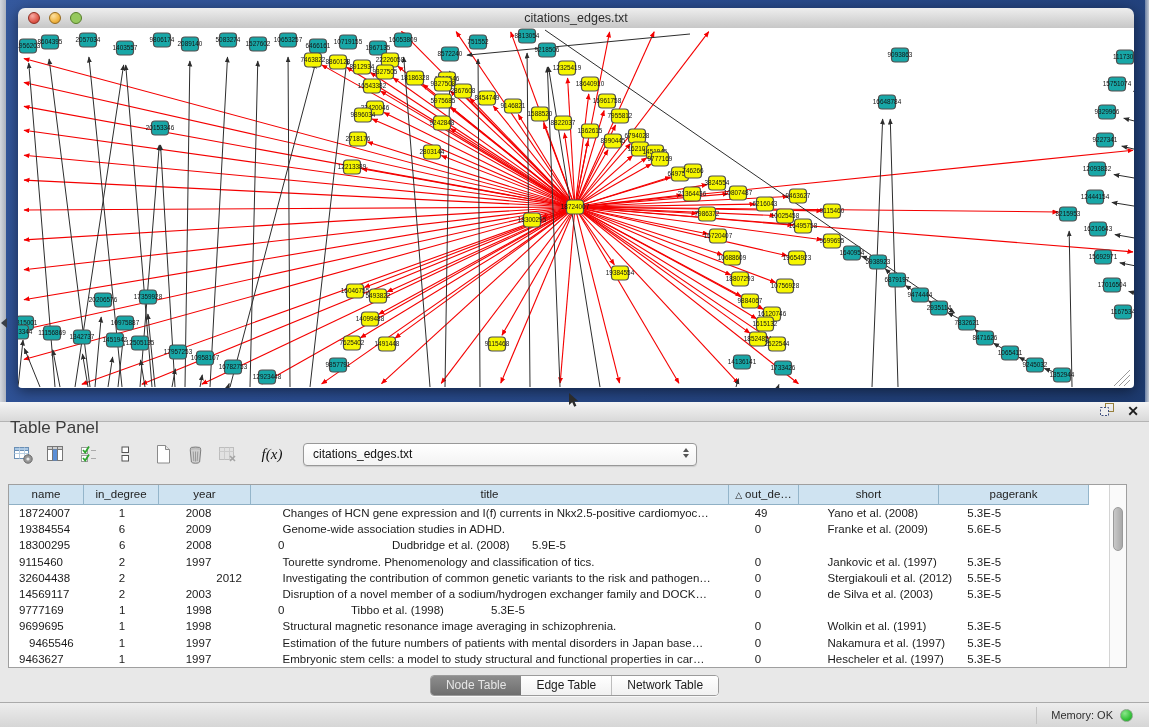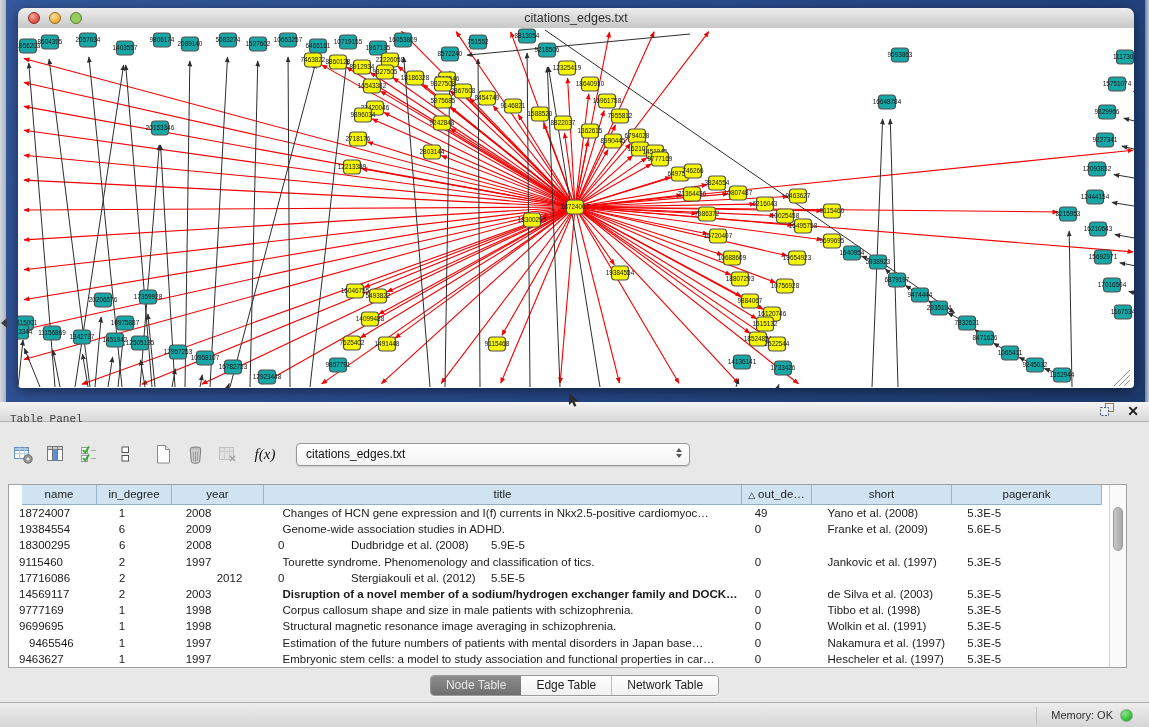--- a/index.html
+++ b/index.html
@@ -16,21 +16,21 @@
   .light{width:12px;height:12px;border-radius:50%;display:inline-block;box-sizing:border-box;}
   .light.red{background:radial-gradient(circle at 35% 30%,#f6aba3,#e05a4c 60%,#bf3a2e);border:1px solid #8f2b20;}
   .light.yellow{background:radial-gradient(circle at 35% 30%,#fbe0a2,#f0b441 60%,#d4922a);border:1px solid #95691c;}
   .light.green{background:radial-gradient(circle at 35% 30%,#d6edaa,#96c95e 60%,#6fa23c;);border:1px solid #567d2a;background-color:#96c95e;}
   .canvas{position:absolute;left:0;top:20px;right:0;bottom:0;background:#fff;overflow:hidden;border-radius:0 0 4px 4px;}
   .canvas svg{position:absolute;left:-18px;top:-28px;}
   .cursor{position:absolute;left:569px;top:393px;z-index:5;}
   
   .table-panel{position:absolute;left:0;top:402px;width:1149px;height:325px;background:#e8e8e8;}
   .panel-header{position:absolute;left:0;top:0;width:100%;height:19px;background:linear-gradient(#f4f4f4,#d9d9d9);border-bottom:1px solid #b4b4b4;}
-  .panel-title{position:absolute;left:10px;top:8px;line-height:19px;font-size:11px;color:#3c3c3c;font-family:Liberation Mono, monospace;}
+  .panel-title{position:absolute;left:10px;top:16px;line-height:19px;font-size:17px;color:#3c3c3c;}
   .panel-buttons{position:absolute;right:10px;top:0;height:19px;display:flex;align-items:center;gap:12px;}
   .panel-close{font-size:14px;font-weight:bold;color:#1d1d1d;line-height:19px;cursor:default;}
   .toolbar{position:absolute;left:10px;top:26px;height:52px;display:flex;align-items:center;}
   .tb-btn{width:26px;height:26px;display:flex;align-items:center;justify-content:center;}
   .fx{font-family:"Liberation Serif",serif;font-style:italic;font-size:15px;color:#111;}
   .combo{position:relative;margin-left:18px;width:392px;height:21px;border:1px solid #989898;border-radius:4px;background:linear-gradient(#ffffff,#f3f3f3);box-shadow:0 1px 1px rgba(0,0,0,.12);}
   .combo-value{position:absolute;left:9px;top:0;line-height:21px;font-size:12px;color:#111;}
   .combo-arrows{position:absolute;right:7px;top:4px;display:flex;flex-direction:column;gap:2px;}
   .combo-arrows i{display:block;width:0;height:0;border-left:3.5px solid transparent;border-right:3.5px solid transparent;}
   .arr-up{border-bottom:4px solid #555;}
@@ -555,36 +555,36 @@
     </span>
     <span class="tb-btn" style="margin-left:6px">
       <svg width="21" height="21" viewBox="0 0 21 21" opacity="0.45">
         <rect x="2.5" y="3.5" width="14" height="12" fill="#d9d9d9" stroke="#8a8a8a"></rect>
         <line x1="7.5" y1="3.5" x2="7.5" y2="15.5" stroke="#aaaaaa"></line>
         <line x1="12.5" y1="3.5" x2="12.5" y2="15.5" stroke="#aaaaaa"></line>
         <line x1="2.5" y1="7.5" x2="16.5" y2="7.5" stroke="#aaaaaa"></line>
         <path d="M13,12 l5,5 M18,12 l-5,5" stroke="#555555" stroke-width="1.6"></path>
       </svg>
     </span>
-    <span class="tb-btn" style="margin-left:12px">
+    <span class="tb-btn" style="margin-left:19px">
       <span class="fx">f(x)</span>
     </span>
 
     <div class="combo">
       <span class="combo-value">citations_edges.txt</span>
       <span class="combo-arrows">
           <i class="arr-up"></i>
           <i class="arr-dn"></i>
         </span>
     </div>
   </div>
 
   <div class="table-wrap">
     <div class="thead" id="thead">
-        <div class="th" style="width: 75px; margin-left: 13px;">name</div>
+        <div class="th" style="width: 75px;">name</div>
         <div class="th" style="width: 75px;">in_degree</div>
         <div class="th" style="width: 92px;">year</div>
         <div class="th" style="width: 478px;">title</div>
         <div class="th" style="width: 70px;"><span class="sortglyph">△</span>out_de…</div>
         <div class="th" style="width: 140px;">short</div>
         <div class="th" style="width: 150px;">pagerank</div>
       </div>
     <div class="tbody" id="tbody">
         <div class="tr">
           <div class="td" style="width: 97px; padding-left: 10px;">18724007</div>
@@ -602,54 +602,54 @@
           <div class="td" style="width: 478px; padding-left: 10px;">Genome-wide association studies in ADHD.</div>
           <div class="td" style="width: 70px; padding-left: 5px;">0</div>
           <div class="td" style="width: 140px; padding-left: 8px;">Franke et al. (2009)</div>
           <div class="td" style="width: 150px; padding-left: 8px;">5.6E-5</div>
         </div>
         <div class="tr">
           <div class="td" style="width: 97px; padding-left: 10px;">18300295</div>
           <div class="td" style="width: 75px; padding-left: 13px;">6</div>
           <div class="td" style="width: 92px; padding-left: 5px;">2008</div>
           <div class="td" style="width: 70px; padding-left: 5px;">0</div>
-          <div class="td" style="width: 140px; padding-left: 8px;">Dudbridge et al. (2008)</div>
+          <div class="td" style="width: 140px; padding-left: 8px; margin-left: 41px;">Dudbridge et al. (2008)</div>
           <div class="td" style="width: 150px; padding-left: 8px;">5.9E-5</div>
         </div>
         <div class="tr">
           <div class="td" style="width: 97px; padding-left: 10px;">9115460</div>
           <div class="td" style="width: 75px; padding-left: 13px;">2</div>
           <div class="td" style="width: 92px; padding-left: 5px;">1997</div>
           <div class="td" style="width: 478px; padding-left: 10px;">Tourette syndrome. Phenomenology and classification of tics.</div>
           <div class="td" style="width: 70px; padding-left: 5px;">0</div>
           <div class="td" style="width: 140px; padding-left: 8px;">Jankovic et al. (1997)</div>
           <div class="td" style="width: 150px; padding-left: 8px;">5.3E-5</div>
         </div>
         <div class="tr">
-          <div class="td" style="width: 97px; padding-left: 10px;">17716086</div>
+          <div class="td" style="width: 97px; padding-left: 10px;">32604438</div>
           <div class="td" style="width: 75px; padding-left: 13px;">2</div>
           <div class="td" style="width: 92px; padding-left: 5px; text-align: center;">2012</div>
+          <div class="td" style="width: 478px; padding-left: 10px;">Investigating the contribution of common genetic variants to the risk and pathogen…</div>
           <div class="td" style="width: 70px; padding-left: 5px;">0</div>
           <div class="td" style="width: 140px; padding-left: 8px;">Stergiakouli et al. (2012)</div>
           <div class="td" style="width: 150px; padding-left: 8px;">5.5E-5</div>
         </div>
         <div class="tr">
           <div class="td" style="width: 97px; padding-left: 10px;">14569117</div>
           <div class="td" style="width: 75px; padding-left: 13px;">2</div>
           <div class="td" style="width: 92px; padding-left: 5px;">2003</div>
-          <div class="td" style="width: 478px; padding-left: 10px; font-weight: bold;">Disruption of a novel member of a sodium/hydrogen exchanger family and DOCK…</div>
+          <div class="td" style="width: 478px; padding-left: 10px;">Disruption of a novel member of a sodium/hydrogen exchanger family and DOCK…</div>
           <div class="td" style="width: 70px; padding-left: 5px;">0</div>
           <div class="td" style="width: 140px; padding-left: 8px;">de Silva et al. (2003)</div>
           <div class="td" style="width: 150px; padding-left: 8px;">5.3E-5</div>
         </div>
         <div class="tr">
           <div class="td" style="width: 97px; padding-left: 10px;">9777169</div>
           <div class="td" style="width: 75px; padding-left: 13px;">1</div>
           <div class="td" style="width: 92px; padding-left: 5px;">1998</div>
-          <div class="td" style="width: 478px; padding-left: 10px;">Corpus callosum shape and size in male patients with schizophrenia.</div>
           <div class="td" style="width: 70px; padding-left: 5px;">0</div>
           <div class="td" style="width: 140px; padding-left: 8px;">Tibbo et al. (1998)</div>
           <div class="td" style="width: 150px; padding-left: 8px;">5.3E-5</div>
         </div>
         <div class="tr">
           <div class="td" style="width: 97px; padding-left: 10px;">9699695</div>
           <div class="td" style="width: 75px; padding-left: 13px;">1</div>
           <div class="td" style="width: 92px; padding-left: 5px;">1998</div>
           <div class="td" style="width: 478px; padding-left: 10px;">Structural magnetic resonance image averaging in schizophrenia.</div>
           <div class="td" style="width: 70px; padding-left: 5px;">0</div>
@@ -662,21 +662,21 @@
           <div class="td" style="width: 92px; padding-left: 5px;">1997</div>
           <div class="td" style="width: 478px; padding-left: 10px;">Estimation of the future numbers of patients with mental disorders in Japan base…</div>
           <div class="td" style="width: 70px; padding-left: 5px;">0</div>
           <div class="td" style="width: 140px; padding-left: 8px;">Nakamura et al. (1997)</div>
           <div class="td" style="width: 150px; padding-left: 8px;">5.3E-5</div>
         </div>
         <div class="tr">
           <div class="td" style="width: 97px; padding-left: 10px;">9463627</div>
           <div class="td" style="width: 75px; padding-left: 13px;">1</div>
           <div class="td" style="width: 92px; padding-left: 5px;">1997</div>
-          <div class="td" style="width: 478px; padding-left: 10px;">Embryonic stem cells: a model to study association and functional properties in car…</div>
+          <div class="td" style="width: 478px; padding-left: 10px;">Embryonic stem cells: a model to study structural and functional properties in car…</div>
           <div class="td" style="width: 70px; padding-left: 5px;">0</div>
           <div class="td" style="width: 140px; padding-left: 8px;">Hescheler et al. (1997)</div>
           <div class="td" style="width: 150px; padding-left: 8px;">5.3E-5</div>
         </div>
       </div>
     <div class="vscroll">
       <div class="vthumb"></div>
     </div>
   </div>
 

